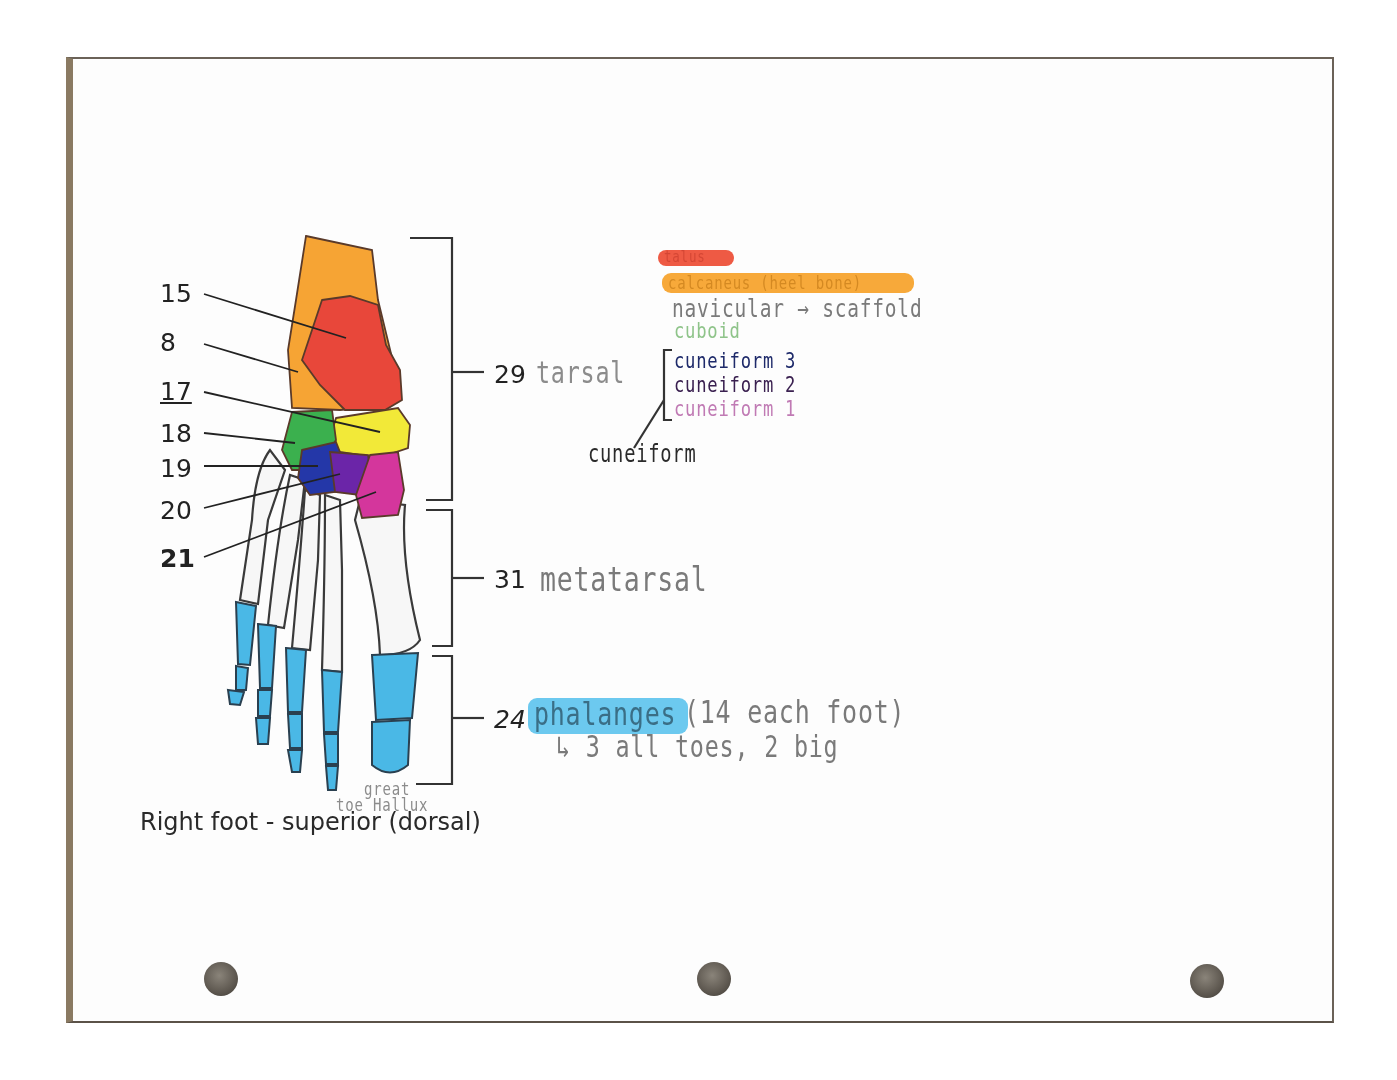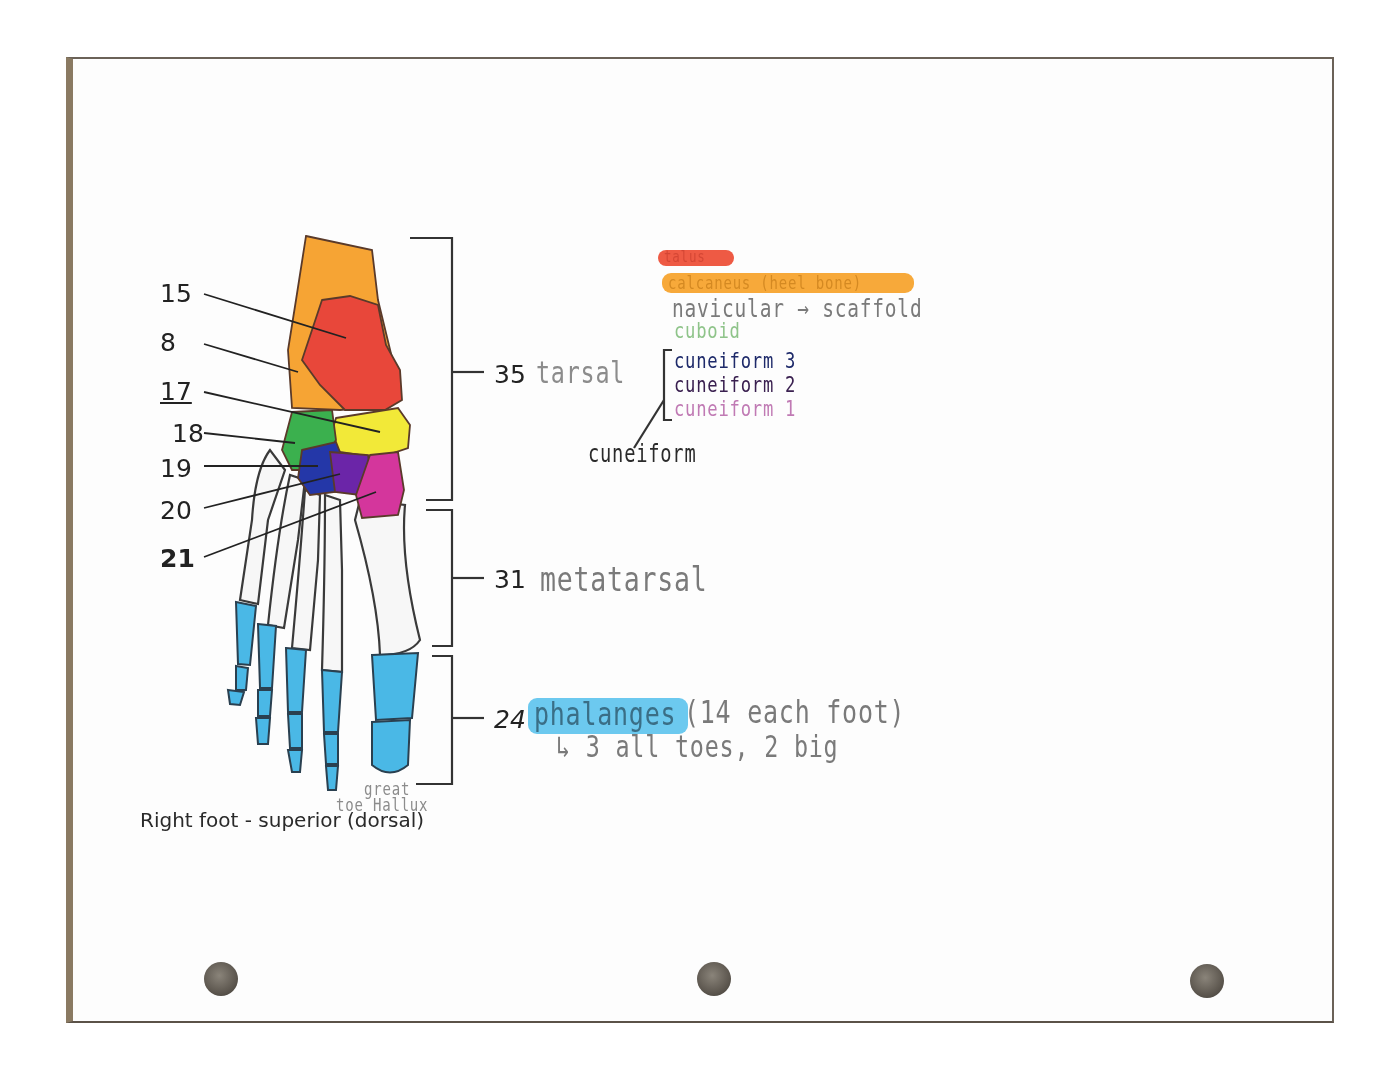--- a/index.html
+++ b/index.html
@@ -22,21 +22,21 @@
       font-family: "DejaVu Sans", sans-serif;
       font-size: 25px; color: #222; line-height: 1;
     }
     .hand {
       font-family: "DejaVu Sans Mono", monospace;
       letter-spacing: 1px; line-height: 1;
       transform: scaleX(0.78); transform-origin: left center;
     }
     .caption {
       font-family: "DejaVu Sans", sans-serif;
-      font-size: 20px; color: #2a2a2a; line-height: 1;
+      font-size: 24px; color: #2a2a2a; line-height: 1;
     }
     .hole {
       position: absolute; width: 34px; height: 34px; border-radius: 50%;
       background: radial-gradient(circle at 45% 40%, #8a847a 0%, #5e5850 60%, #3e3a34 100%);
     }
     .marker {
       position: absolute; border-radius: 9px;
     }
     svg { position: absolute; left: 0; top: 0; }
   </style>
@@ -101,26 +101,26 @@
     <line x1="452" y1="718" x2="484" y2="718"></line>
 
     <polyline points="672,350 664,350 664,420 672,420"></polyline>
     <line x1="664" y1="400" x2="634" y2="448"></line>
   </g>
 </svg>
 
 <div class="abs num" style="left:160px;top:281px;">15</div>
 <div class="abs num" style="left:160px;top:330px;">8</div>
 <div class="abs num" style="left:160px;top:379px;text-decoration:underline;">17</div>
-<div class="abs num" style="left:172px;top:421px;">18</div>
+<div class="abs num" style="left:160px;top:421px;">18</div>
 <div class="abs num" style="left:160px;top:456px;text-align:center;">19</div>
 <div class="abs num" style="left:160px;top:498px;">20</div>
 <div class="abs num" style="left:160px;top:546px;font-weight:bold;">21</div>
 
-<div class="abs num" style="left:494px;top:362px;">35</div>
+<div class="abs num" style="left:494px;top:362px;">29</div>
 <div class="abs hand" style="left:536px;top:358px;font-size:30px;color:#8c8c8c;">tarsal</div>
 
 <div class="abs num" style="left:494px;top:567px;">31</div>
 <div class="abs hand" style="left:540px;top:562px;font-size:34px;color:#7a7a7a;">metatarsal</div>
 
 <div class="abs num" style="left:494px;top:707px;font-style:italic;">24</div>
 <div class="marker" style="left:528px;top:698px;width:160px;height:36px;background:#52c0ec;opacity:0.85;"></div>
 <div class="abs hand" style="left:534px;top:698px;font-size:32px;color:#3a6e86;">phalanges</div>
 <div class="abs hand" style="left:684px;top:696px;font-size:32px;color:#7a7a7a;">(14 each foot)</div>
 <div class="abs hand" style="left:556px;top:732px;font-size:30px;color:#7a7a7a;">↳ 3 all toes, 2 big</div>

